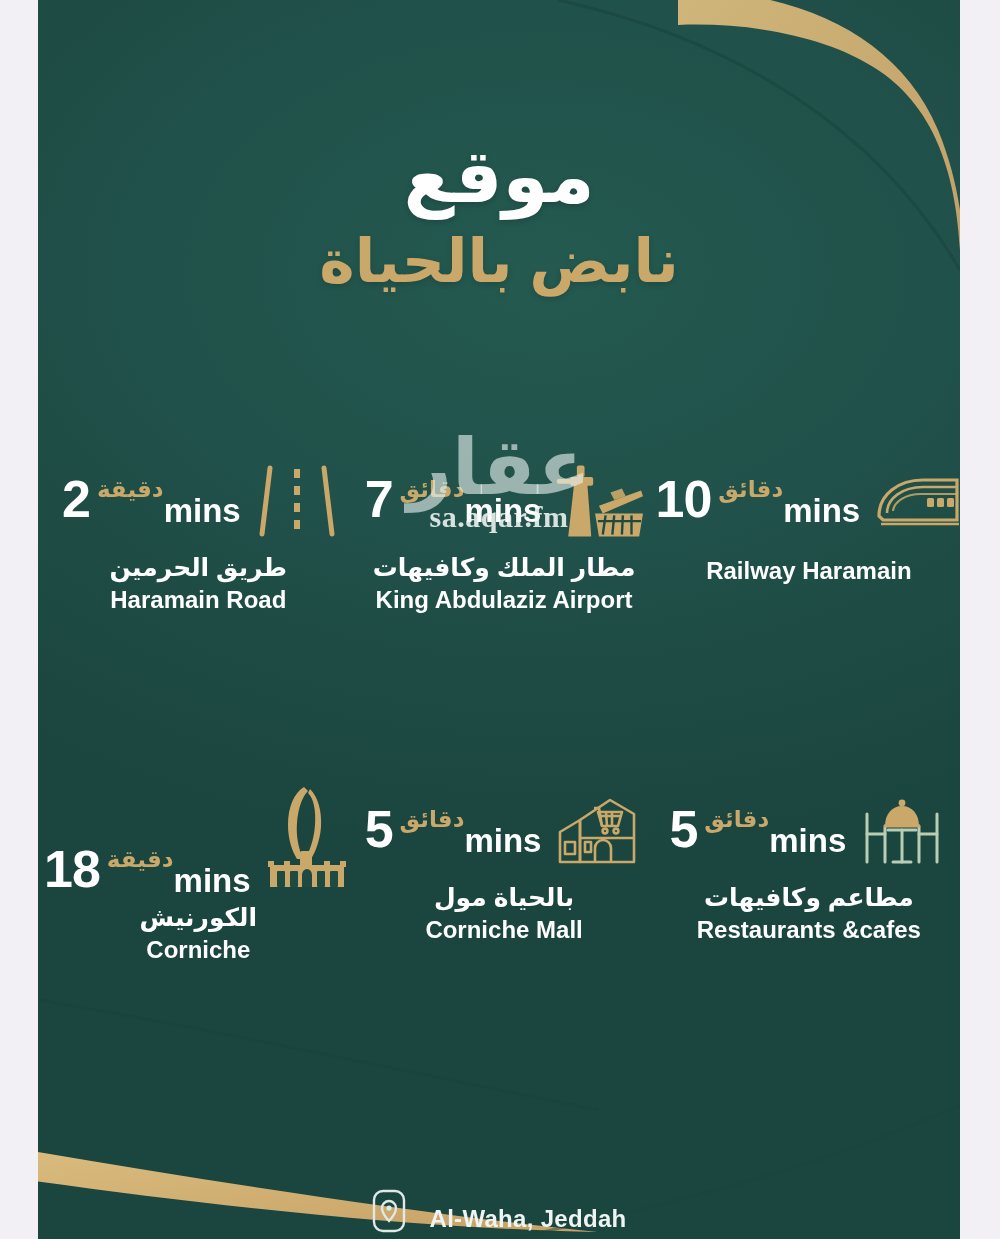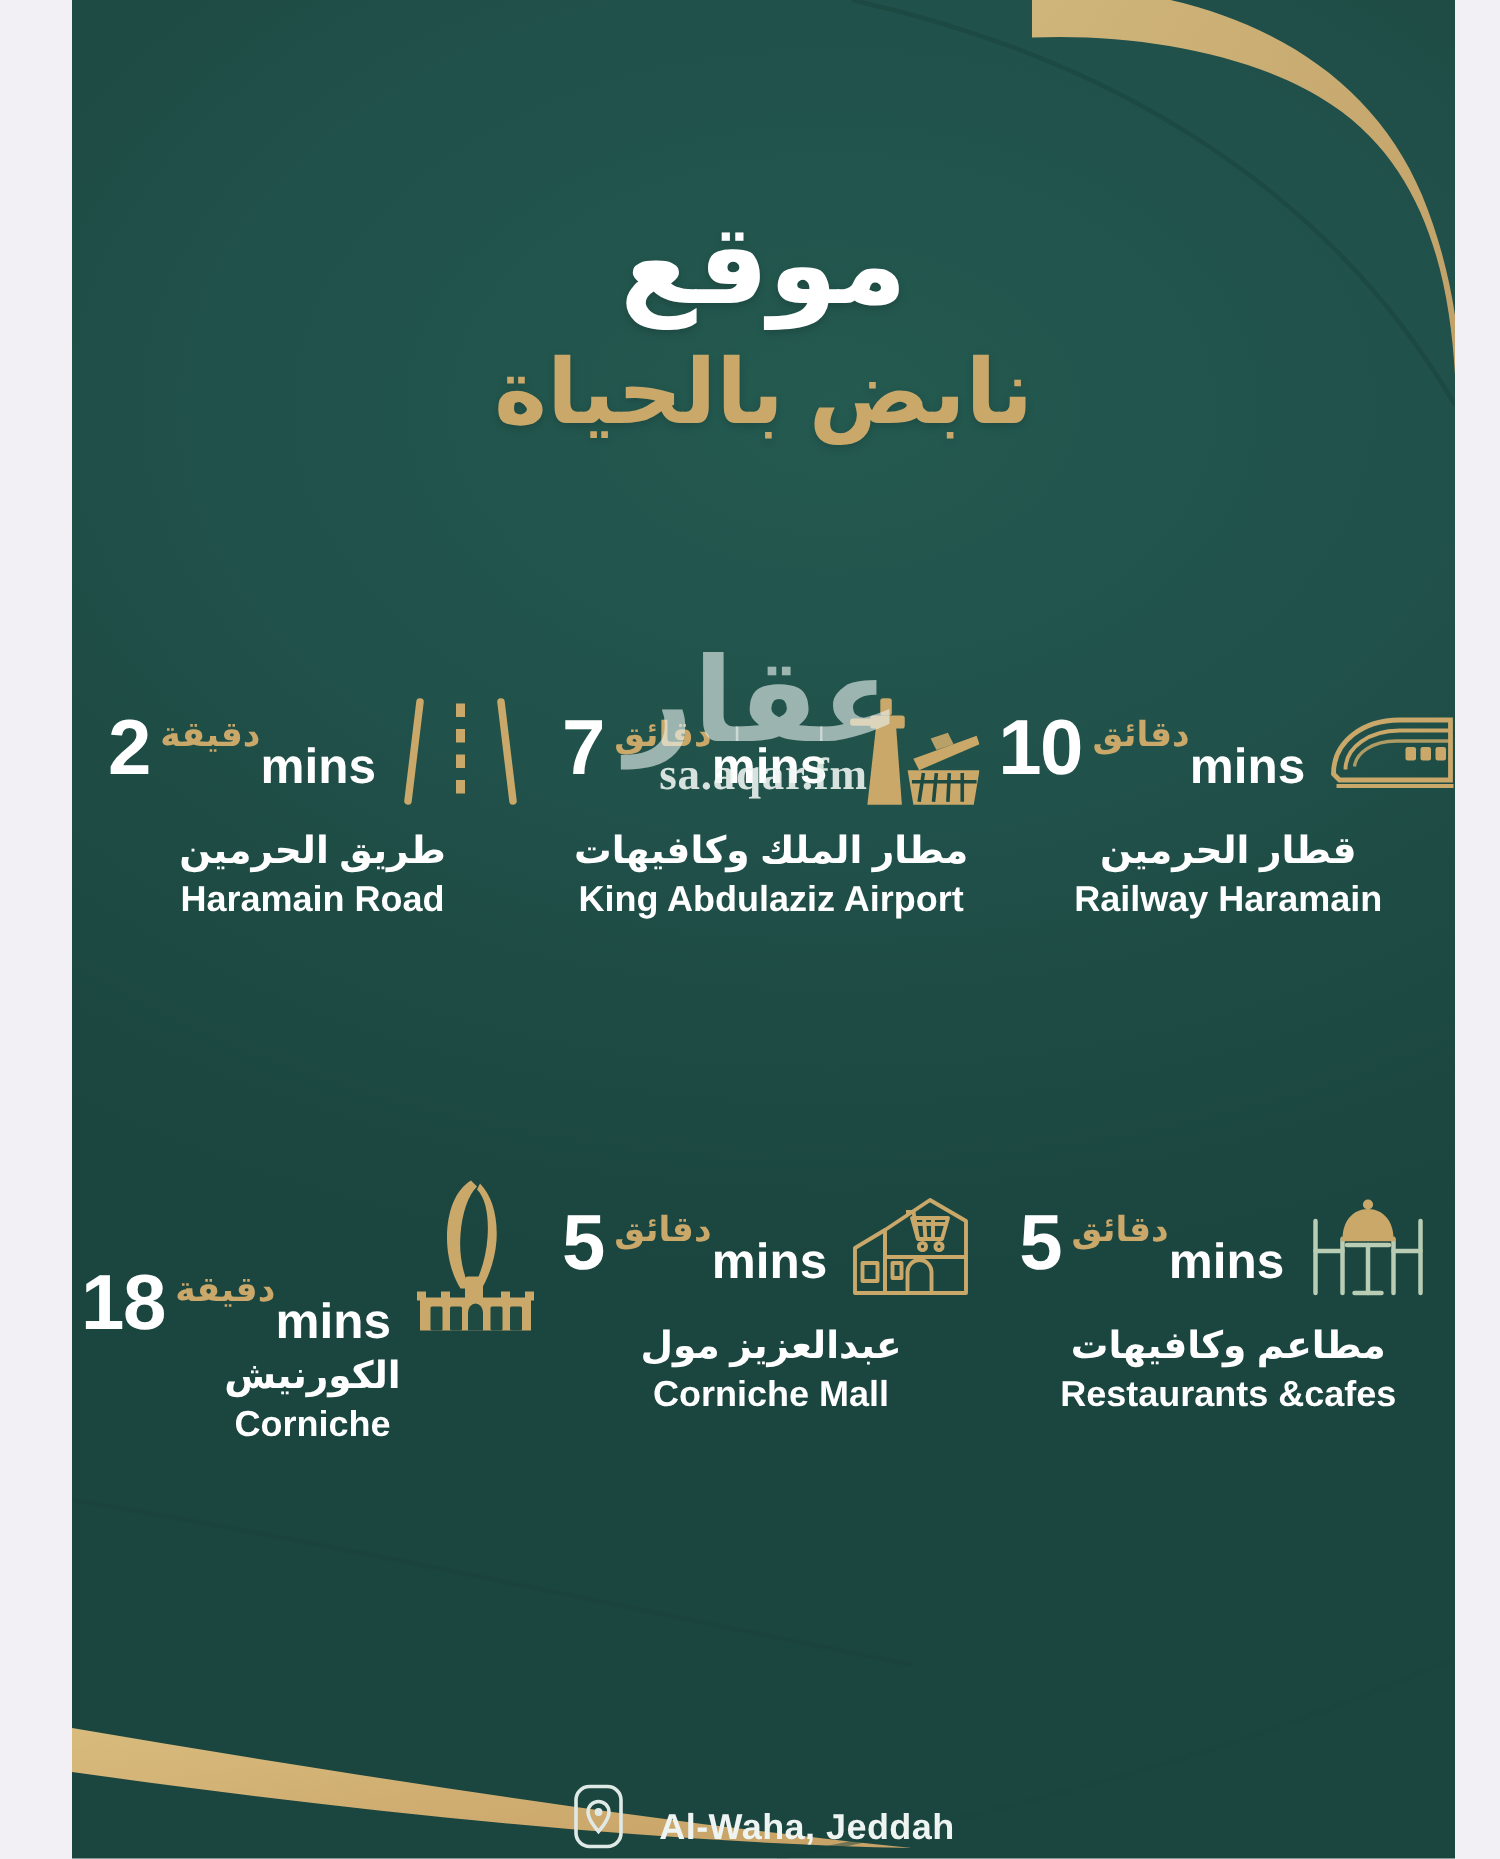--- a/index.html
+++ b/index.html
@@ -4,21 +4,21 @@
 <title>Location Infographic</title>
 <style>
   html,body{margin:0;padding:0;}
   body{
     width:1000px;height:1239px;
     background:#f2f0f4;
     font-family:"Liberation Sans","DejaVu Sans",sans-serif;
     overflow:hidden;
   }
   #poster{
-    position:absolute;left:48px;top:0;
+    position:absolute;left:38px;top:0;
     width:922px;height:1239px;
     background:
       radial-gradient(ellipse 900px 600px at 55% 22%, #245a50 0%, #20514a 45%, #1d4a43 75%, #1b453f 100%);
     overflow:hidden;
   }
   #poster .bg-svg{position:absolute;left:0;top:0;width:922px;height:1239px;}
 
   
   .headline{
     position:absolute;left:0;right:0;top:140px;
@@ -243,21 +243,20 @@
             <g fill="#c9a86a">
               <rect x="56" y="26" width="7" height="9" rx="1.5"></rect>
               <rect x="66" y="26" width="7" height="9" rx="1.5"></rect>
               <rect x="76" y="26" width="7" height="9" rx="1.5"></rect>
             </g>
             <line x1="10" y1="52" x2="88" y2="52" stroke="#c9a86a" stroke-width="2.6"></line>
           </svg>
         </span>
       </div>
       <div class="labels">
-        <span class="lbl-ar">قطار الحرمين</span>
         <span class="lbl-en">Railway Haramain</span>
       </div>
     </div>
 
     <div class="cell c3">
       <div class="cell-top">
         <div class="dur">
           <span class="dur-num">18</span>
           <span class="dur-words">
             <span class="dur-ar">دقيقة</span>
@@ -321,21 +320,21 @@
               <path d="M40 12 L45 12 L48 30"></path>
               <circle cx="51" cy="35" r="2.4"></circle>
               <circle cx="62" cy="35" r="2.4"></circle>
               <path d="M47 20 L66 20"></path>
               <path d="M52 16 L53 30 M58 16 L58 30"></path>
             </g>
           </svg>
         </span>
       </div>
       <div class="labels">
-        <span class="lbl-ar">عبدالعزيز مول</span>
+        <span class="lbl-ar">بالحياة مول</span>
         <span class="lbl-en">Corniche Mall</span>
       </div>
     </div>
 
     <div class="cell c5">
       <div class="cell-top">
         <div class="dur">
           <span class="dur-num">5</span>
           <span class="dur-words">
             <span class="dur-ar">دقائق</span>

